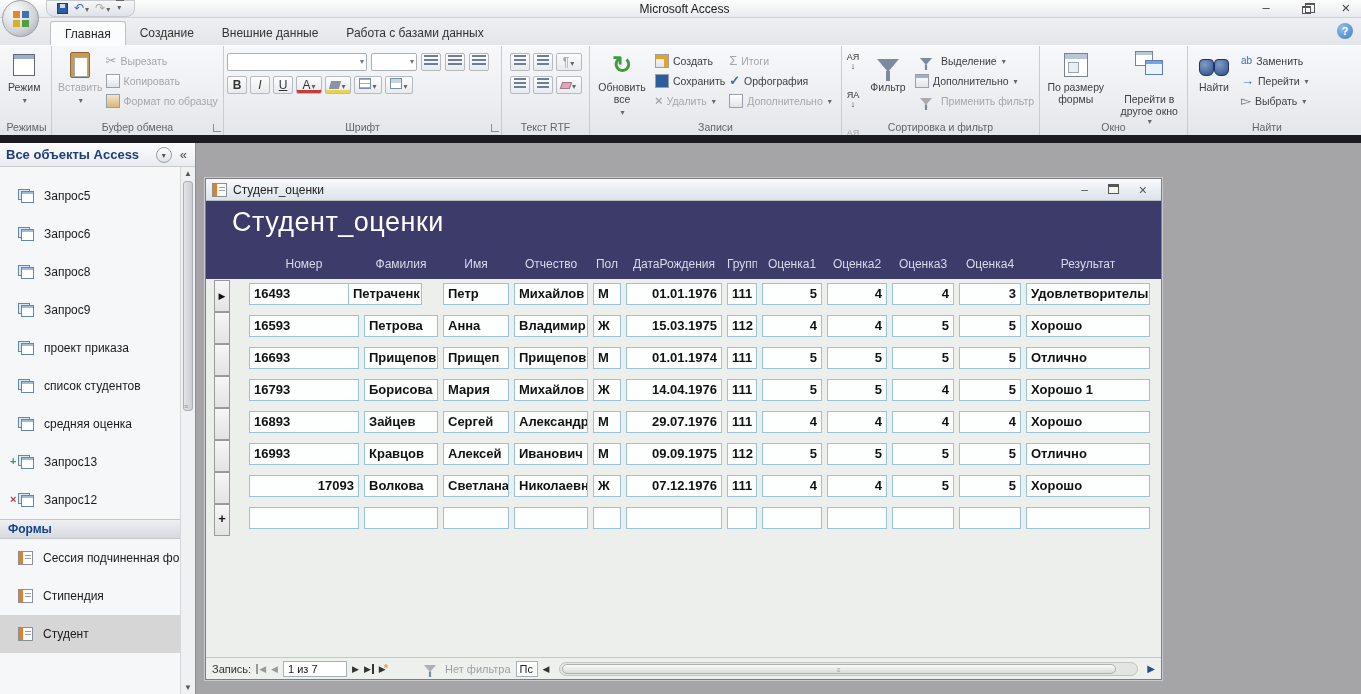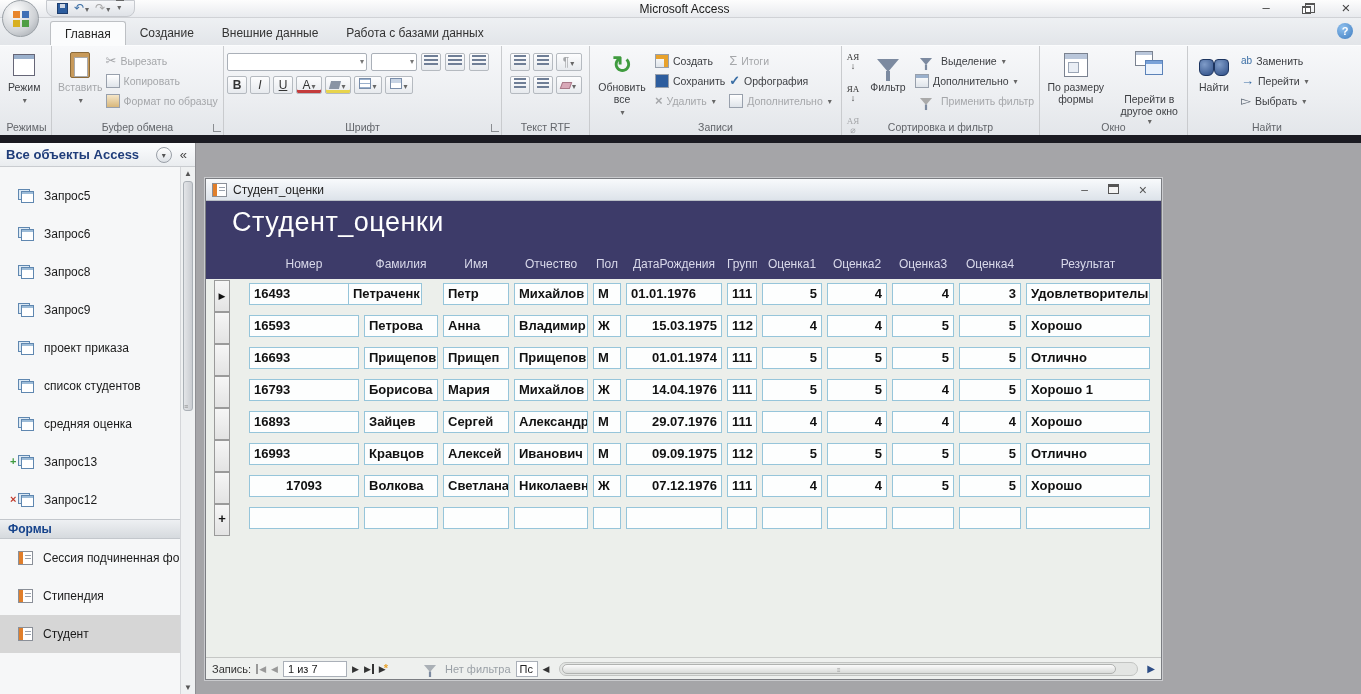--- a/index.html
+++ b/index.html
@@ -304,21 +304,21 @@
             <span class="ic-box16"></span>
             <span>Дополнительно</span>
           </div>
         </div>
       </div>
       <div class="rg-title">Записи</div>
     </div>
 
     <div class="rg" style="width:198px;">
       <div class="rg-body" style="gap:4px;">
-        <div class="smallcol" style="gap:14px;font-family:Liberation Serif, serif;">
+        <div class="smallcol" style="gap:20px;">
           <span class="sorticon">
               <span>АЯ</span>
               <span>↓</span>
             </span>
           <span class="sorticon">
               <span>ЯА</span>
               <span>↓</span>
             </span>
           <span class="sorticon disabled">
               <span>АЯ</span>
@@ -498,21 +498,21 @@
             <div class="hcell" style="left: 820px; width: 124px;">Результат</div>
           </div>
       </div>
       <div class="fw-body">
           <div class="selcell" style="top: 2px; font-size: 9px;">▶</div>
           <div class="cell" style="left: 43px; top: 4px; width: 110px; text-align: left;">16493</div>
           <div class="cell" style="left: 142px; top: 4px; width: 74px; text-align: center;">Петраченк</div>
           <div class="cell" style="left: 237px; top: 4px; width: 66px; text-align: left;">Петр</div>
           <div class="cell" style="left: 308px; top: 4px; width: 74px; text-align: left;">Михайлов</div>
           <div class="cell" style="left: 387px; top: 4px; width: 28px; text-align: left;">М</div>
-          <div class="cell" style="left: 420px; top: 4px; width: 96px; text-align: left;">01.01.1976</div>
+          <div class="cell" style="left: 420px; top: 4px; width: 96px; text-align: right;">01.01.1976</div>
           <div class="cell" style="left: 521px; top: 4px; width: 30px; text-align: left;">111</div>
           <div class="cell" style="left: 556px; top: 4px; width: 60px; text-align: right;">5</div>
           <div class="cell" style="left: 621px; top: 4px; width: 60px; text-align: right;">4</div>
           <div class="cell" style="left: 686px; top: 4px; width: 62px; text-align: right;">4</div>
           <div class="cell" style="left: 753px; top: 4px; width: 62px; text-align: right;">3</div>
           <div class="cell" style="left: 820px; top: 4px; width: 124px; text-align: left;">Удовлетворителы</div>
           <div class="selcell" style="top: 34px;"></div>
           <div class="cell" style="left: 43px; top: 36px; width: 110px; text-align: left;">16593</div>
           <div class="cell" style="left: 158px; top: 36px; width: 74px; text-align: left;">Петрова</div>
           <div class="cell" style="left: 237px; top: 36px; width: 66px; text-align: left;">Анна</div>
@@ -571,21 +571,21 @@
           <div class="cell" style="left: 308px; top: 164px; width: 74px; text-align: left;">Иванович</div>
           <div class="cell" style="left: 387px; top: 164px; width: 28px; text-align: left;">М</div>
           <div class="cell" style="left: 420px; top: 164px; width: 96px; text-align: right;">09.09.1975</div>
           <div class="cell" style="left: 521px; top: 164px; width: 30px; text-align: left;">112</div>
           <div class="cell" style="left: 556px; top: 164px; width: 60px; text-align: right;">5</div>
           <div class="cell" style="left: 621px; top: 164px; width: 60px; text-align: right;">5</div>
           <div class="cell" style="left: 686px; top: 164px; width: 62px; text-align: right;">5</div>
           <div class="cell" style="left: 753px; top: 164px; width: 62px; text-align: right;">5</div>
           <div class="cell" style="left: 820px; top: 164px; width: 124px; text-align: left;">Отлично</div>
           <div class="selcell" style="top: 194px;"></div>
-          <div class="cell" style="left: 43px; top: 196px; width: 110px; text-align: center;">17093</div>
+          <div class="cell" style="left: 43px; top: 196px; width: 110px; text-align: right;">17093</div>
           <div class="cell" style="left: 158px; top: 196px; width: 74px; text-align: left;">Волкова</div>
           <div class="cell" style="left: 237px; top: 196px; width: 66px; text-align: left;">Светлана</div>
           <div class="cell" style="left: 308px; top: 196px; width: 74px; text-align: left;">Николаевн</div>
           <div class="cell" style="left: 387px; top: 196px; width: 28px; text-align: left;">Ж</div>
           <div class="cell" style="left: 420px; top: 196px; width: 96px; text-align: right;">07.12.1976</div>
           <div class="cell" style="left: 521px; top: 196px; width: 30px; text-align: left;">111</div>
           <div class="cell" style="left: 556px; top: 196px; width: 60px; text-align: right;">4</div>
           <div class="cell" style="left: 621px; top: 196px; width: 60px; text-align: right;">4</div>
           <div class="cell" style="left: 686px; top: 196px; width: 62px; text-align: right;">5</div>
           <div class="cell" style="left: 753px; top: 196px; width: 62px; text-align: right;">5</div>

